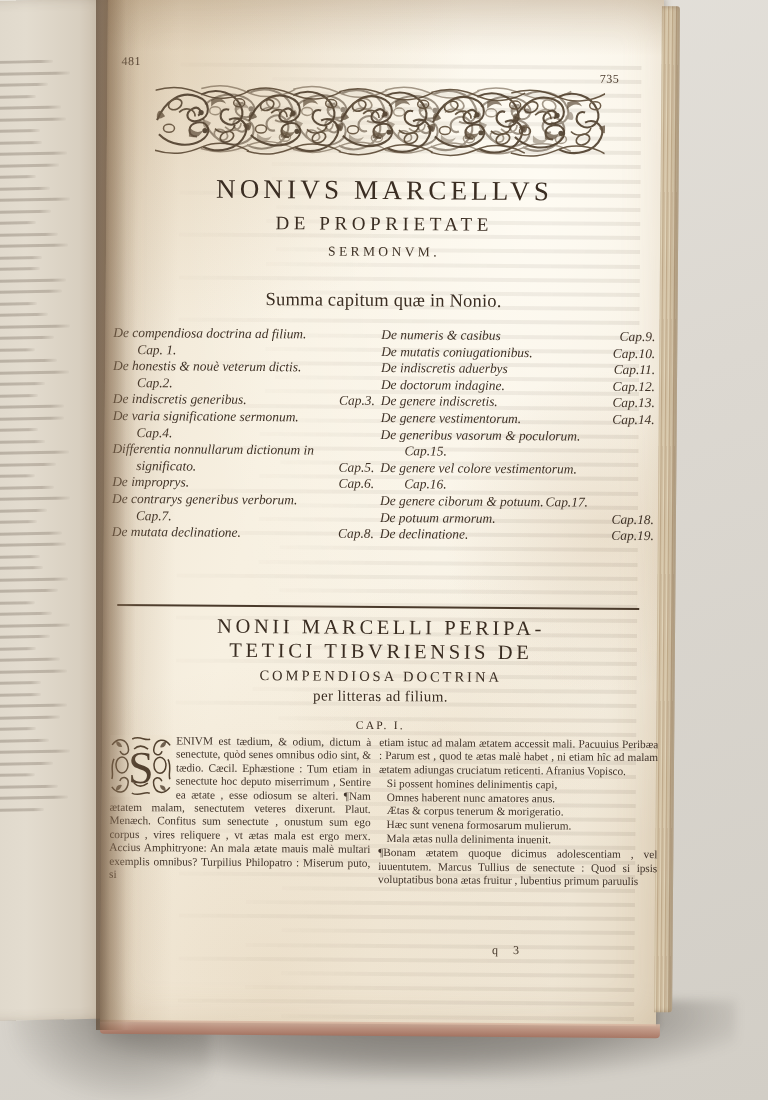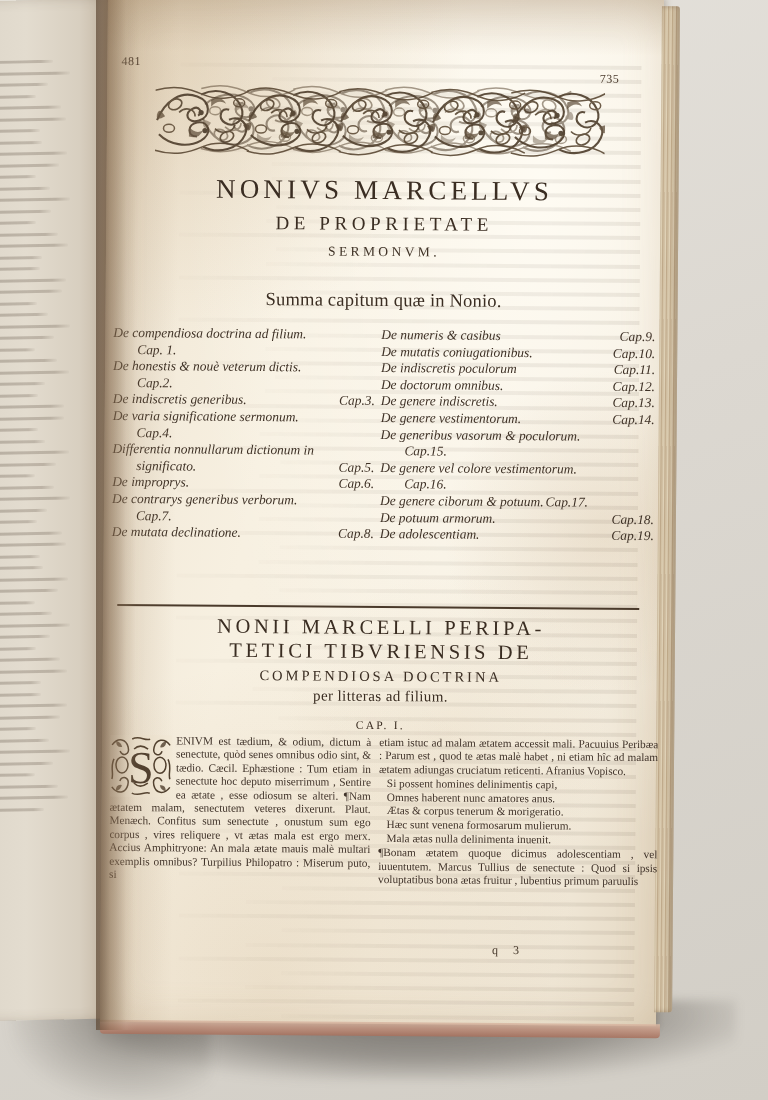--- a/index.html
+++ b/index.html
@@ -596,31 +596,31 @@
             <div class="toc-row"><span class="lbl">Differentia nonnullarum dictionum in</span></div>
             <div class="toc-row indent"><span class="lbl">significato.</span><span class="cap">Cap.5.</span></div>
             <div class="toc-row"><span class="lbl">De improprys.</span><span class="cap">Cap.6.</span></div>
             <div class="toc-row"><span class="lbl">De contrarys generibus verborum.</span></div>
             <div class="toc-row indent"><span class="lbl">Cap.7.</span></div>
             <div class="toc-row"><span class="lbl">De mutata declinatione.</span><span class="cap">Cap.8.</span></div>
           </div>
         <div class="toc-col right" id="toc-right">
             <div class="toc-row"><span class="lbl">De numeris &amp; casibus</span><span class="cap">Cap.9.</span></div>
             <div class="toc-row"><span class="lbl">De mutatis coniugationibus.</span><span class="cap">Cap.10.</span></div>
-            <div class="toc-row"><span class="lbl">De indiscretis poculorum</span><span class="cap">Cap.11.</span></div>
-            <div class="toc-row"><span class="lbl">De doctorum omnibus.</span><span class="cap">Cap.12.</span></div>
+            <div class="toc-row"><span class="lbl">De indiscretis aduerbys</span><span class="cap">Cap.11.</span></div>
+            <div class="toc-row"><span class="lbl">De doctorum indagine.</span><span class="cap">Cap.12.</span></div>
             <div class="toc-row"><span class="lbl">De genere indiscretis.</span><span class="cap">Cap.13.</span></div>
             <div class="toc-row"><span class="lbl">De genere vestimentorum.</span><span class="cap">Cap.14.</span></div>
             <div class="toc-row"><span class="lbl">De generibus vasorum &amp; poculorum.</span></div>
             <div class="toc-row indent"><span class="lbl">Cap.15.</span></div>
             <div class="toc-row"><span class="lbl">De genere vel colore vestimentorum.</span></div>
             <div class="toc-row indent"><span class="lbl">Cap.16.</span></div>
             <div class="toc-row withcap-inline"><span class="lbl">De genere ciborum &amp; potuum.</span><span class="cap">Cap.17.</span></div>
             <div class="toc-row"><span class="lbl">De potuum armorum.</span><span class="cap">Cap.18.</span></div>
-            <div class="toc-row"><span class="lbl">De adolescentiam.</span><span class="cap">Cap.19.</span></div>
+            <div class="toc-row"><span class="lbl">De declinatione.</span><span class="cap">Cap.19.</span></div>
           </div>
       </div>
 
       <div class="rule"></div>
 
       <div class="chap-head">
         <div class="ch1">NONII MARCELLI PERIPA-</div>
         <div class="ch2">TETICI TIBVRIENSIS DE</div>
         <div class="ch3">COMPENDIOSA DOCTRINA</div>
         <div class="ch4">per litteras ad filium.</div>

